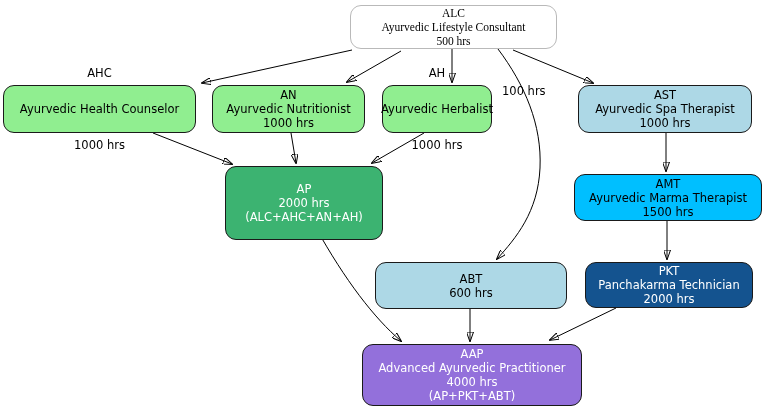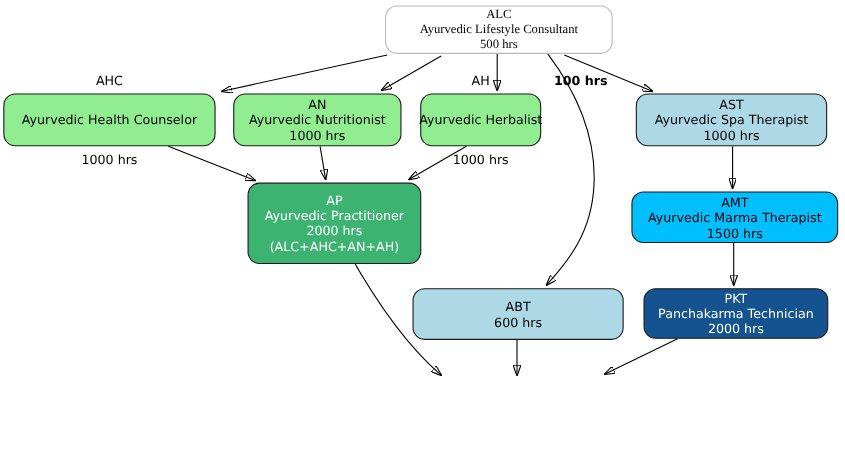--- a/index.html
+++ b/index.html
@@ -22,22 +22,22 @@
   #n-ah  {left:382px;top:85px; width:110px;height:48px;background:#90EE90;gap:22px;}
   #n-ast {left:578px;top:85px; width:174px;height:48px;background:#ADD8E6;}
   #n-ap  {left:225px;top:166px;width:158px;height:74px;background:#3CB371;color:#ffffff;}
   #n-amt {left:574px;top:174px;width:188px;height:47px;background:#00BFFF;}
   #n-abt {left:375px;top:262px;width:192px;height:47px;background:#ADD8E6;}
   #n-pkt {left:585px;top:262px;width:168px;height:46px;background:#14538F;color:#ffffff;}
   #n-aap {left:362px;top:344px;width:220px;height:62px;background:#9370DB;color:#ffffff;}
   #edges{position:absolute;left:0;top:0;width:768px;height:411px;pointer-events:none;}
   #edges path{fill:none;stroke:#000000;stroke-width:1;}
   .edge-label{
-    position:absolute;left:502px;top:66px;width:52px;
-    text-align:center;color:#000000;font-size:11.5px;font-weight:bold;
+    position:absolute;left:502px;top:84px;width:52px;
+    text-align:left;color:#000000;font-size:11.5px;
   }
 </style>
 </head>
 <body>
 
 <div id="canvas">
 
   <svg id="edges" width="768" height="411" viewBox="0 0 768 411" xmlns="http://www.w3.org/2000/svg">
     <defs>
       <marker id="arrow" viewBox="0 0 10 7" refX="9" refY="3.5" markerWidth="10" markerHeight="7" orient="auto-start-reverse">
@@ -86,21 +86,20 @@
   </div>
 
   <div class="node" id="n-ast">
     <span>AST</span>
     <span>Ayurvedic Spa Therapist</span>
     <span>1000 hrs</span>
   </div>
 
   <div class="node" id="n-ap">
     <span>AP</span>
-    <span>Ayurvedic Practitioner</span>
     <span>2000 hrs</span>
     <span>(ALC+AHC+AN+AH)</span>
   </div>
 
   <div class="node" id="n-amt">
     <span>AMT</span>
     <span>Ayurvedic Marma Therapist</span>
     <span>1500 hrs</span>
   </div>
 
@@ -108,14 +107,20 @@
     <span>ABT</span>
     <span>600 hrs</span>
   </div>
 
   <div class="node" id="n-pkt">
     <span>PKT</span>
     <span>Panchakarma Technician</span>
     <span>2000 hrs</span>
   </div>
 
+  <div class="node" id="n-aap">
+    <span>AAP</span>
+    <span>Advanced Ayurvedic Practitioner</span>
+    <span>4000 hrs</span>
+    <span>(AP+PKT+ABT)</span>
+  </div>
 
 </div>
 
 </body></html>

